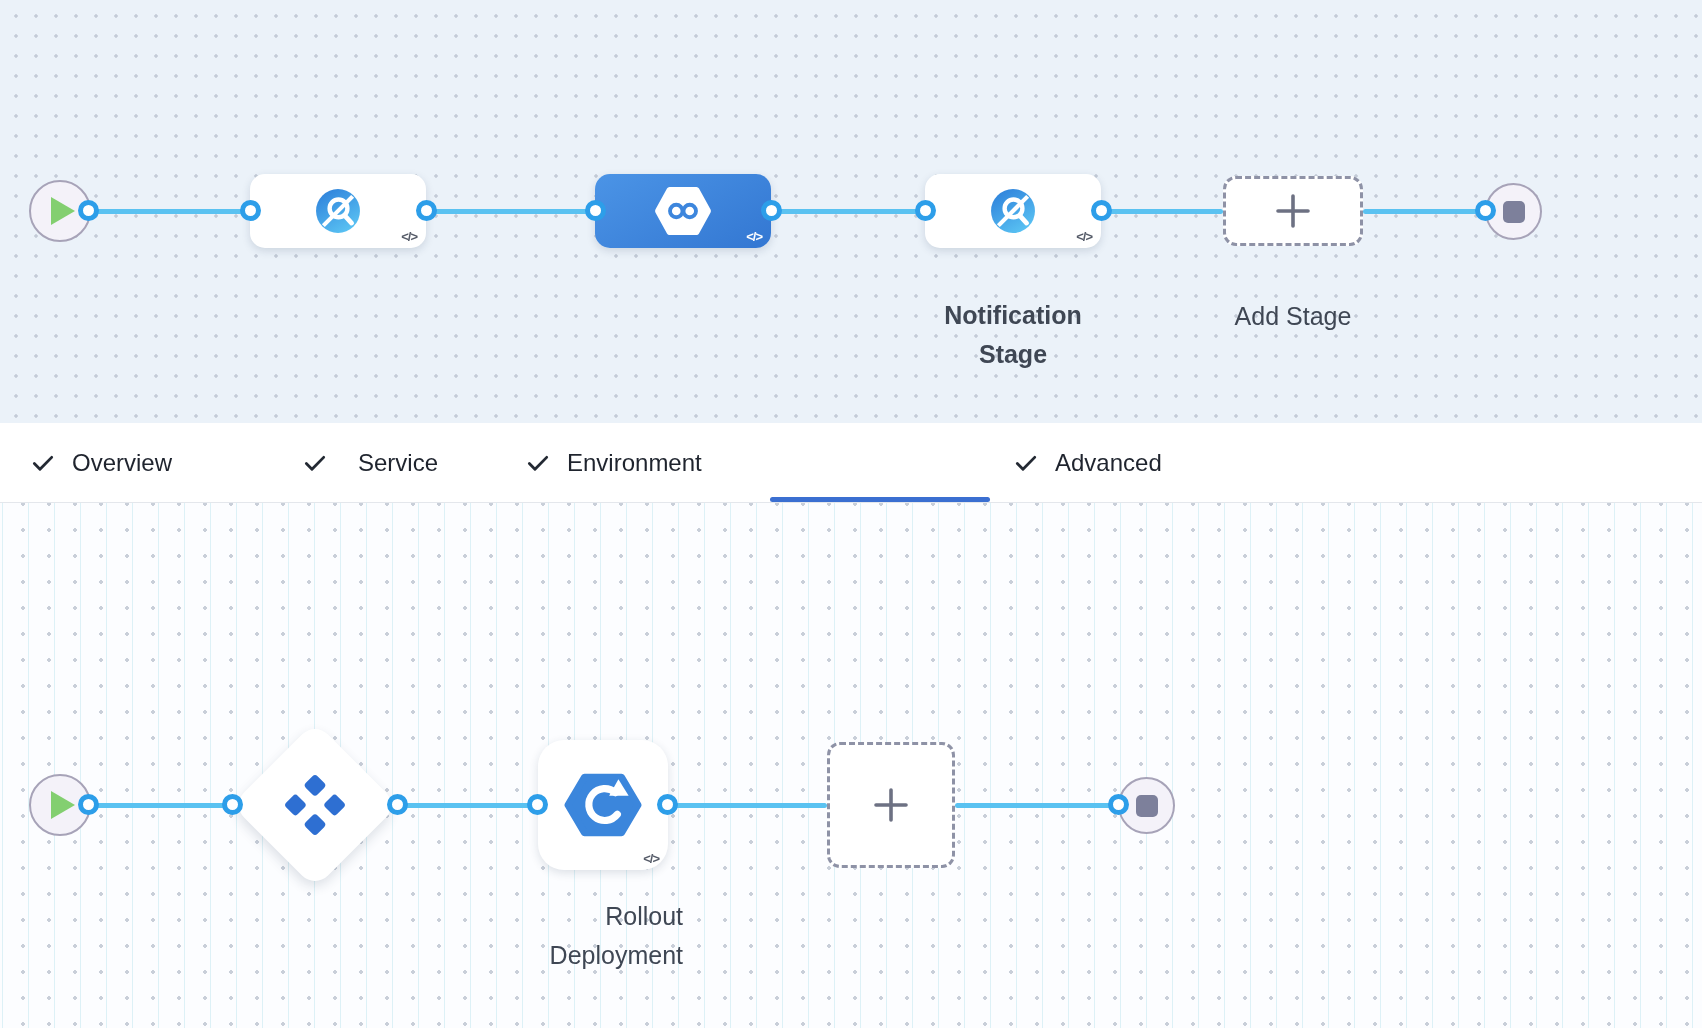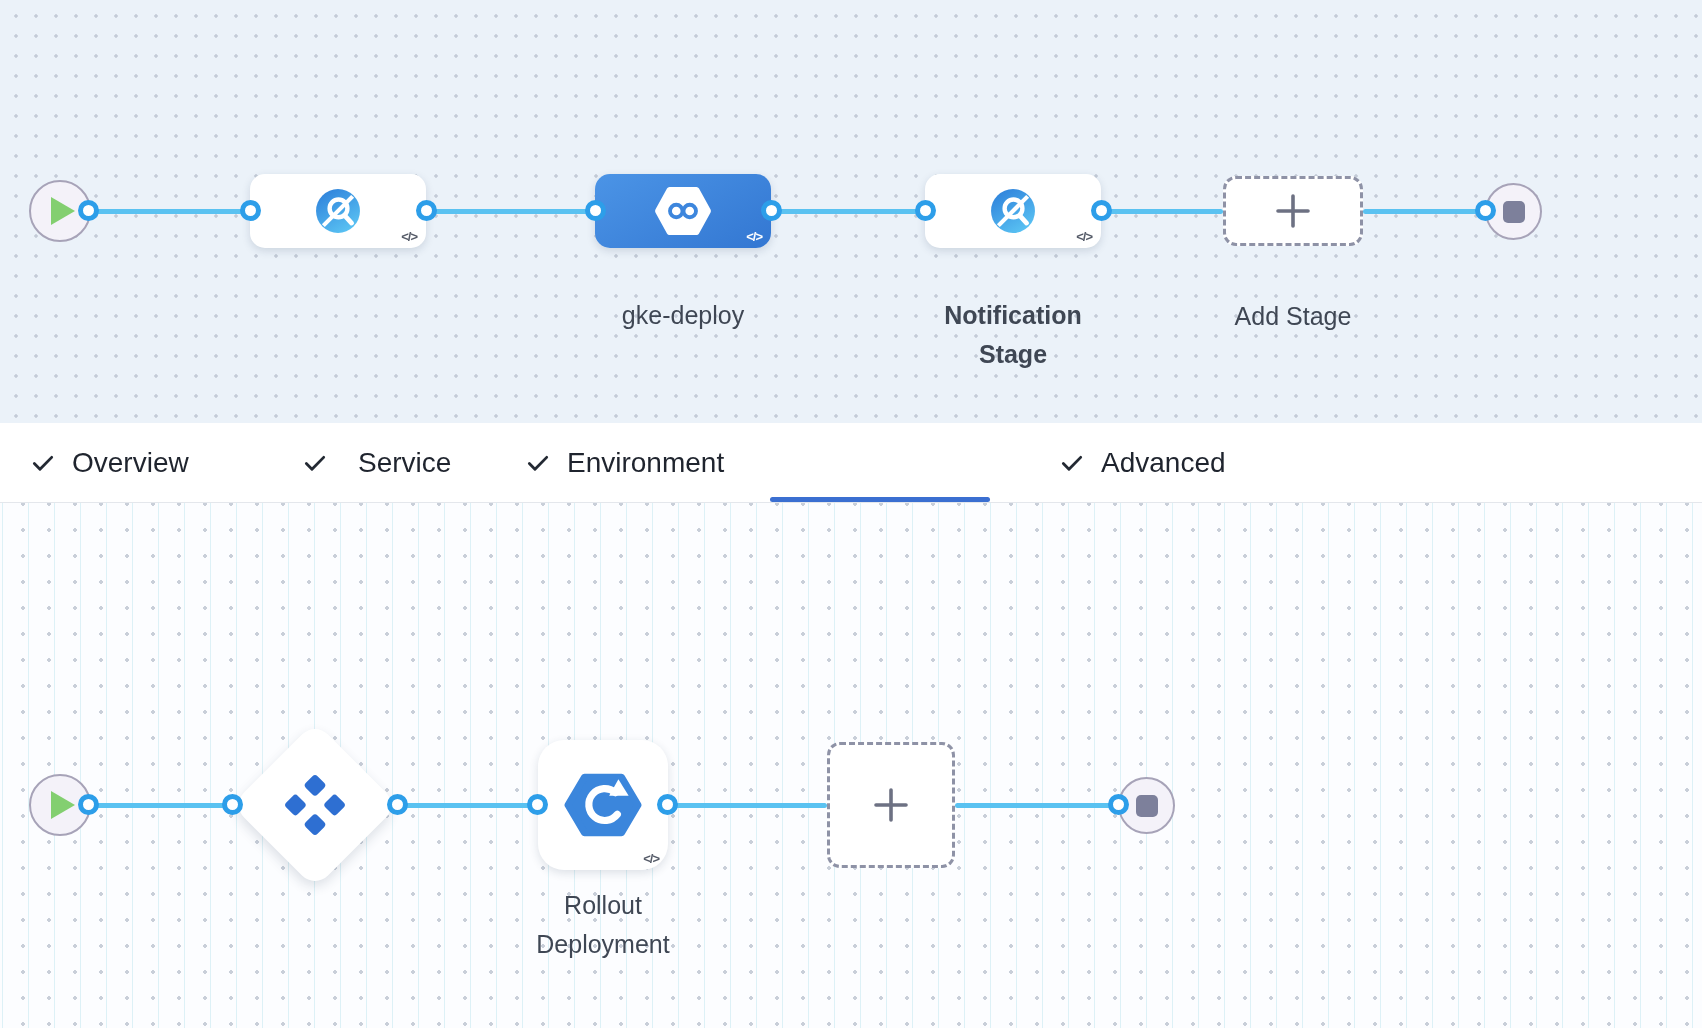--- a/index.html
+++ b/index.html
@@ -62,21 +62,21 @@
     position:absolute;text-align:center;font-size:25px;line-height:39px;
     color:#3F4754;z-index:2;
   }
   .break-all{word-break:break-all;}
   .tabbar{
     position:absolute;left:0;top:423px;width:1702px;height:80px;background:#fff;
     border-bottom:1px solid #E4E7EC;z-index:7;box-sizing:border-box;
   }
   .tab{
     position:absolute;top:0;height:100%;display:flex;align-items:center;gap:16px;
-    font-size:28px;color:#1F242E;cursor:pointer;
+    font-size:24px;color:#1F242E;cursor:pointer;
   }
   .tab.active{font-weight:700;}
   .tab-underline{
     position:absolute;left:770px;top:74px;width:220px;height:5px;
     border-radius:3px;background:#3B6FD1;
   }
   svg{display:block;}
 </style>
 </head>
 <body>
@@ -146,21 +146,20 @@
 
   <div class="port" style="left:78px;top:200px;"></div>
   <div class="port" style="left:240px;top:200px;"></div>
   <div class="port" style="left:416px;top:200px;"></div>
   <div class="port" style="left:585px;top:200px;"></div>
   <div class="port" style="left:761px;top:200px;"></div>
   <div class="port" style="left:915px;top:200px;"></div>
   <div class="port" style="left:1091px;top:200px;"></div>
   <div class="port" style="left:1475px;top:200px;"></div>
 
-  <div class="node-label" style="left:573px;top:296px;width:220px;">gke-deploy</div>
   <div class="node-label" style="left:933px;top:296px;width:160px;font-weight:bold;">Notification Stage</div>
   <div class="node-label" style="left:1183px;top:297px;width:220px;">Add Stage</div>
 </div>
 
 <div class="tabbar">
 
   <div class="tab" style="left:30px;">
     <svg width="26" height="26" viewBox="0 0 24 24">
       <path d="M4 12.5l5.2 5.2L20 6.8" fill="none" stroke="#23293394" stroke-width="2.6" stroke-linecap="round" stroke-linejoin="round" style="stroke:#232933"></path>
     </svg>
@@ -175,21 +174,21 @@
   </div>
 
   <div class="tab" style="left:525px;justify-content:center;">
     <svg width="26" height="26" viewBox="0 0 24 24">
       <path d="M4 12.5l5.2 5.2L20 6.8" fill="none" stroke="#232933" stroke-width="2.6" stroke-linecap="round" stroke-linejoin="round"></path>
     </svg>
     <span>Environment</span>
   </div>
 
 
-  <div class="tab" style="left:1059px;">
+  <div class="tab" style="left:1013px;">
     <svg width="26" height="26" viewBox="0 0 24 24">
       <path d="M4 12.5l5.2 5.2L20 6.8" fill="none" stroke="#232933" stroke-width="2.6" stroke-linecap="round" stroke-linejoin="round"></path>
     </svg>
     <span>Advanced</span>
   </div>
 
   <div class="tab-underline"></div>
 </div>
 
 <div class="canvas-bottom">
@@ -238,14 +237,14 @@
     <div class="stop-square"></div>
   </div>
 
   <div class="port" style="left:78px;top:291px;"></div>
   <div class="port" style="left:222px;top:291px;"></div>
   <div class="port" style="left:387px;top:291px;"></div>
   <div class="port" style="left:527px;top:291px;"></div>
   <div class="port" style="left:657px;top:291px;"></div>
   <div class="port" style="left:1108px;top:291px;"></div>
 
-  <div class="node-label" style="left:523px;top:383px;width:160px;">Rollout Deployment</div>
+  <div class="node-label" style="left:523px;top:394px;width:160px;text-align:right;">Rollout Deployment</div>
 </div>
 
 </body></html>

